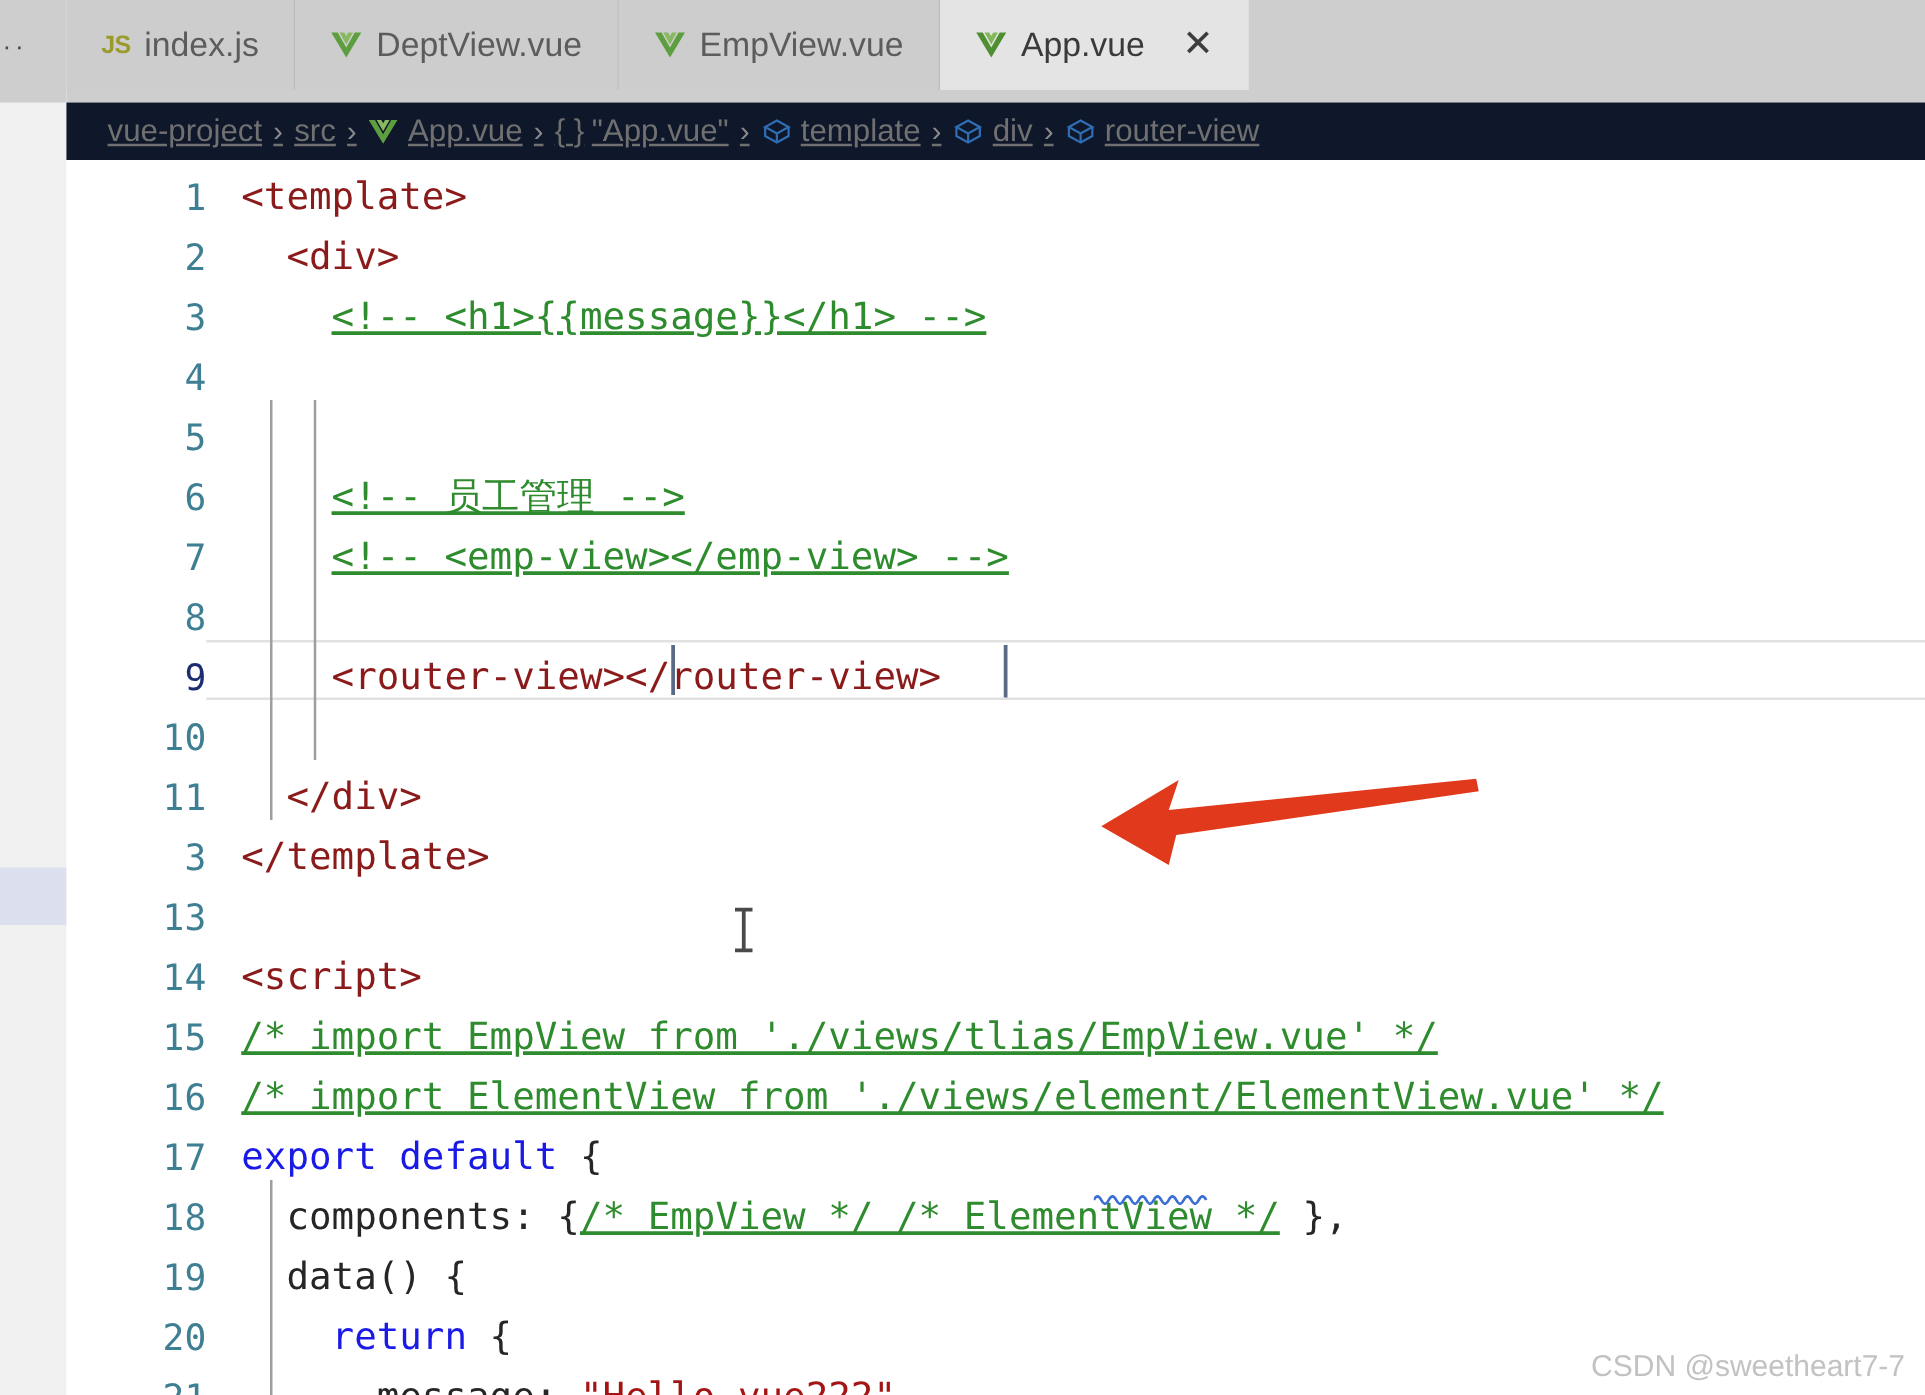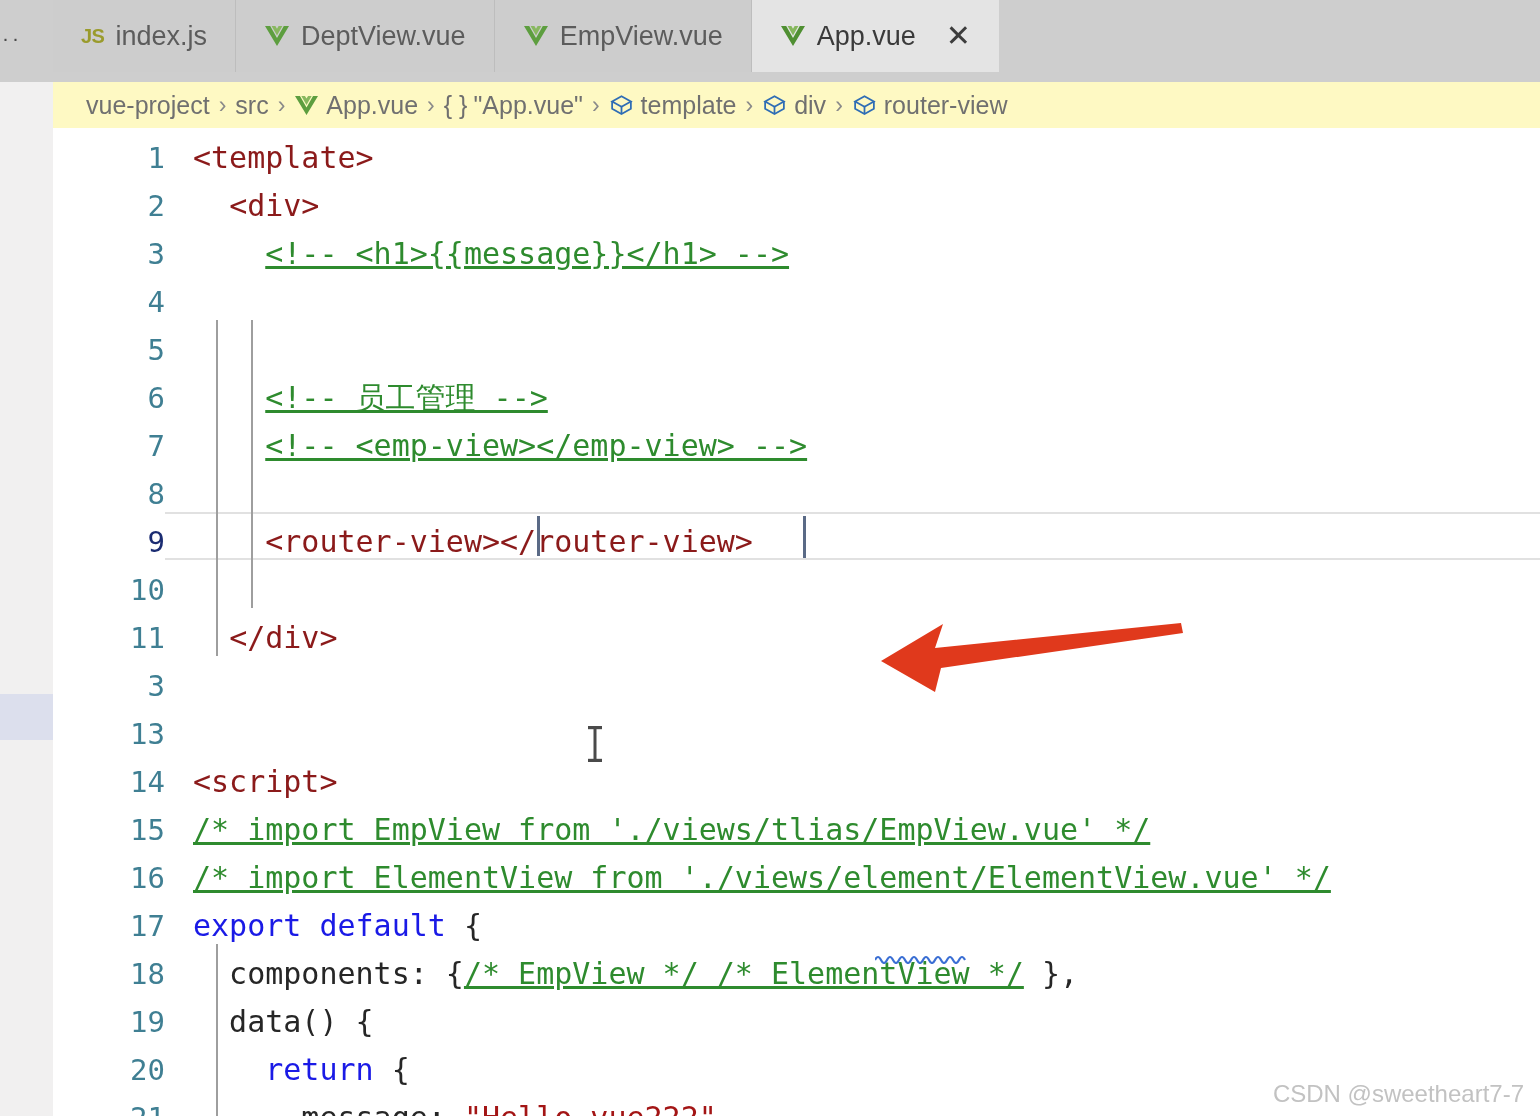--- a/index.html
+++ b/index.html
@@ -91,28 +91,29 @@
     color: #3c3c3c;
     line-height: 1;
     font-weight: 300;
   }
   #tabbar-filler { flex: 1 1 auto; background: #cecece; }
 
   
   #breadcrumb {
     position: absolute; left: 53px; top: 82px;
     width: 1487px; height: 46px;
-    background: #fef9c3;
+    background: #0f172a;
     display: flex;
     align-items: center;
     padding-left: 33px;
     box-sizing: border-box;
     font-size: 25px;
     color: #707070;
     white-space: nowrap;
+    text-decoration: underline;
   }
   .bc-seg { display: inline-flex; align-items: center; }
   .bc-sep {
     color: #8a8a8a;
     margin: 0 9px;
     font-size: 23px;
     font-weight: 300;
   }
   .bc-icon { display: inline-flex; align-items: center; margin-right: 7px; }
   .bc-braces {
@@ -394,20 +395,21 @@
         <div class="code-row" style="top: 438px;">
           <div class="lineno">10</div>
           <div class="codetext"></div>
         </div>
         <div class="code-row" style="top: 486px;">
           <div class="lineno">11</div>
           <div class="codetext"><span class="plain">  </span><span class="tag">&lt;/div&gt;</span></div>
         </div>
         <div class="code-row" style="top: 534px;">
           <div class="lineno">3</div>
+          <div class="codetext"><span class="tag">&lt;/template&gt;</span></div>
         </div>
         <div class="code-row" style="top: 582px;">
           <div class="lineno">13</div>
           <div class="codetext"></div>
         </div>
         <div class="code-row" style="top: 630px;">
           <div class="lineno">14</div>
           <div class="codetext"><span class="tag">&lt;script&gt;</span></div>
         </div>
         <div class="code-row" style="top: 678px;">

